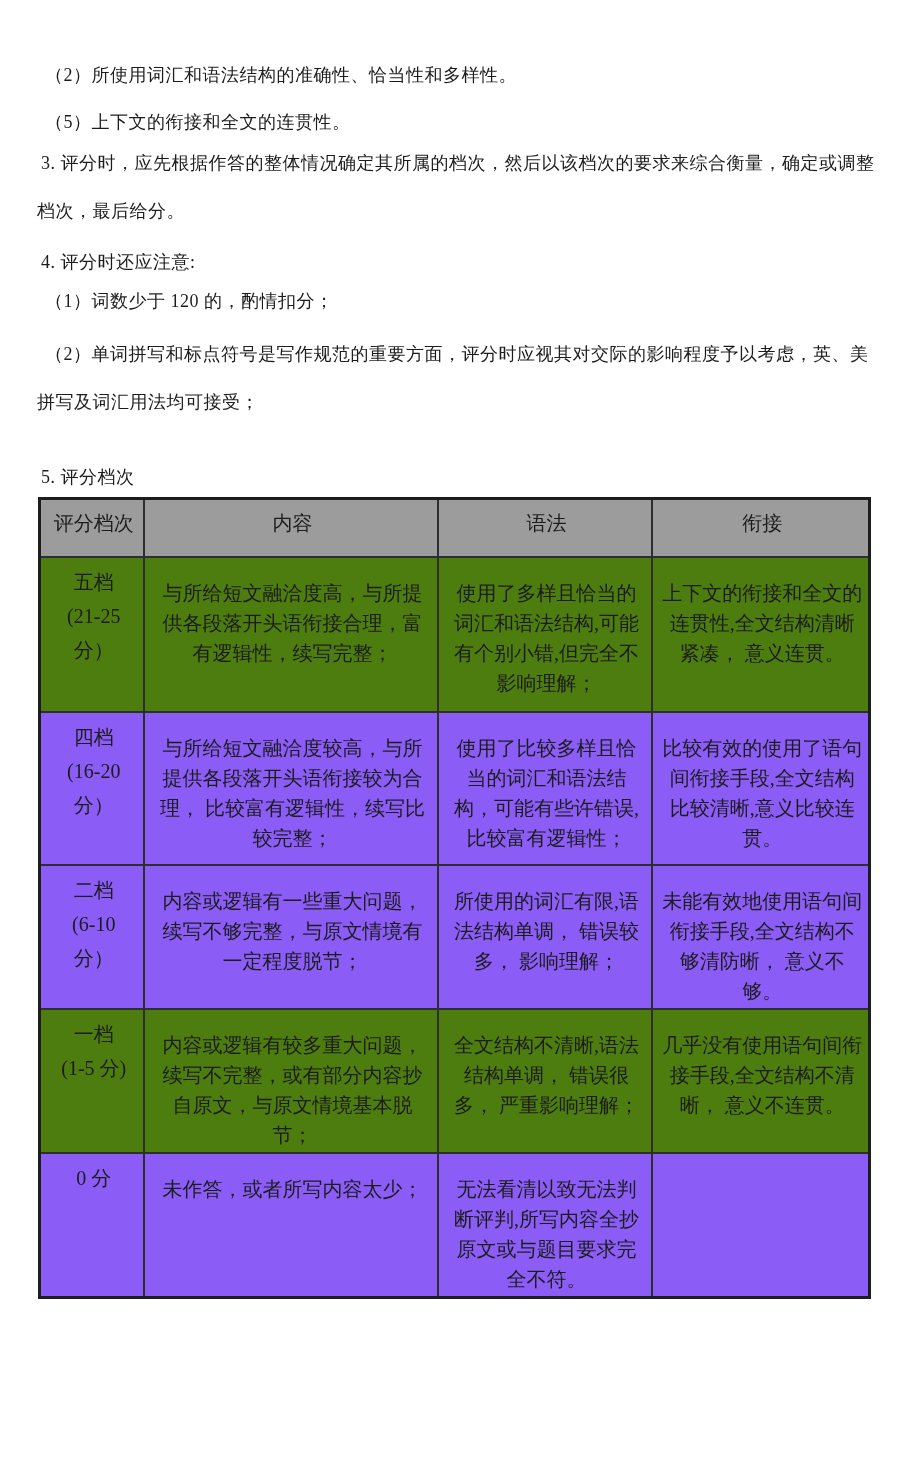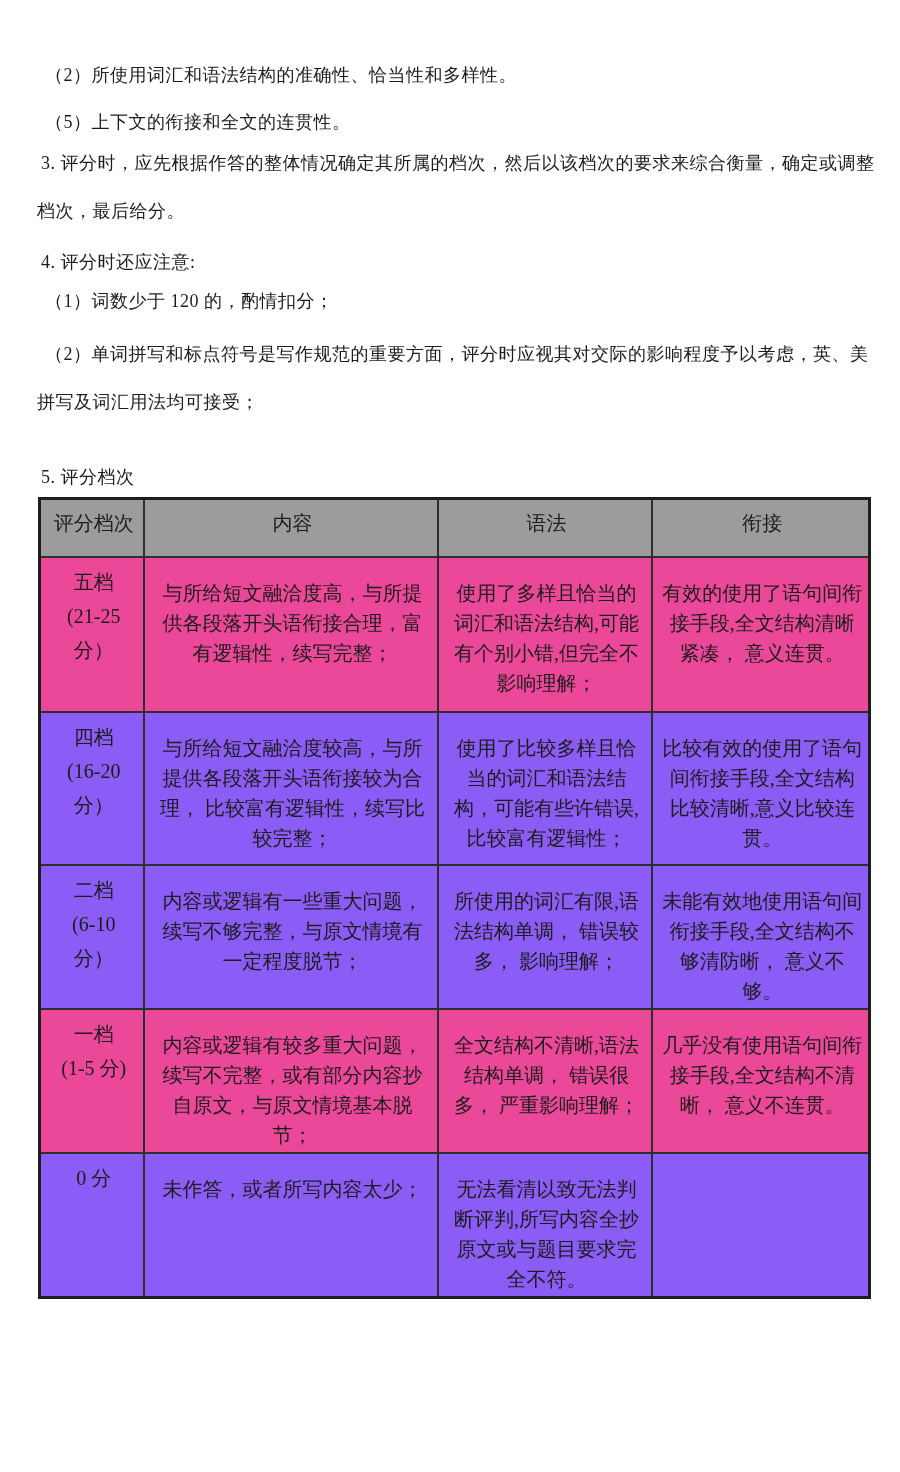--- a/index.html
+++ b/index.html
@@ -38,21 +38,21 @@
     padding:20px 5px 2px 9px;
     font-size:20px;
     line-height:30px;
     font-weight:normal;
     overflow:hidden;
   }
   .rubric tr.hdr th{
     background:#9c9c9c;
     padding-top:8px;
   }
-  .rubric tr.light td{background:#ec4899;}
+  .rubric tr.light td{background:#4d7c0f;}
   .rubric tr.dark td{background:#8b5cf6;}
   .rubric td.grade{
     white-space:pre-line;
     line-height:34px;
     padding-top:7px;
     font-size:20px;
   }
 </style>
 </head>
 <body>
@@ -81,21 +81,21 @@
         <th>语法</th>
         <th>衔接</th>
       </tr>
 
       <tr class="light" style="height:155px">
         <td class="grade">五档
 (21-25
 分）</td>
         <td>与所给短文融洽度高，与所提供各段落开头语衔接合理，富有逻辑性，续写完整；</td>
         <td>使用了多样且恰当的词汇和语法结构,可能有个别小错,但完全不影响理解；</td>
-        <td>有效的使用了语句间衔接手段,全文结构清晰紧凑， 意义连贯。</td>
+        <td>上下文的衔接和全文的连贯性,全文结构清晰紧凑， 意义连贯。</td>
       </tr>
 
       <tr class="dark" style="height:153px">
         <td class="grade">四档
 (16-20
 分）</td>
         <td>与所给短文融洽度较高，与所提供各段落开头语衔接较为合理， 比较富有逻辑性，续写比较完整；</td>
         <td>使用了比较多样且恰当的词汇和语法结构，可能有些许错误,比较富有逻辑性；</td>
         <td>比较有效的使用了语句间衔接手段,全文结构比较清晰,意义比较连贯。</td>
       </tr>

